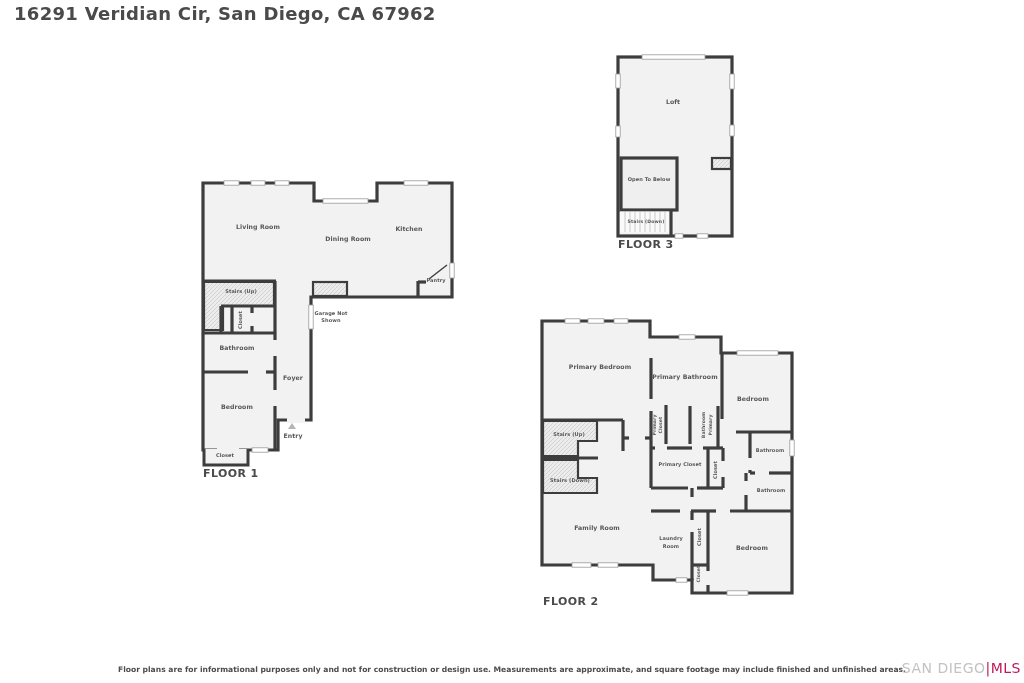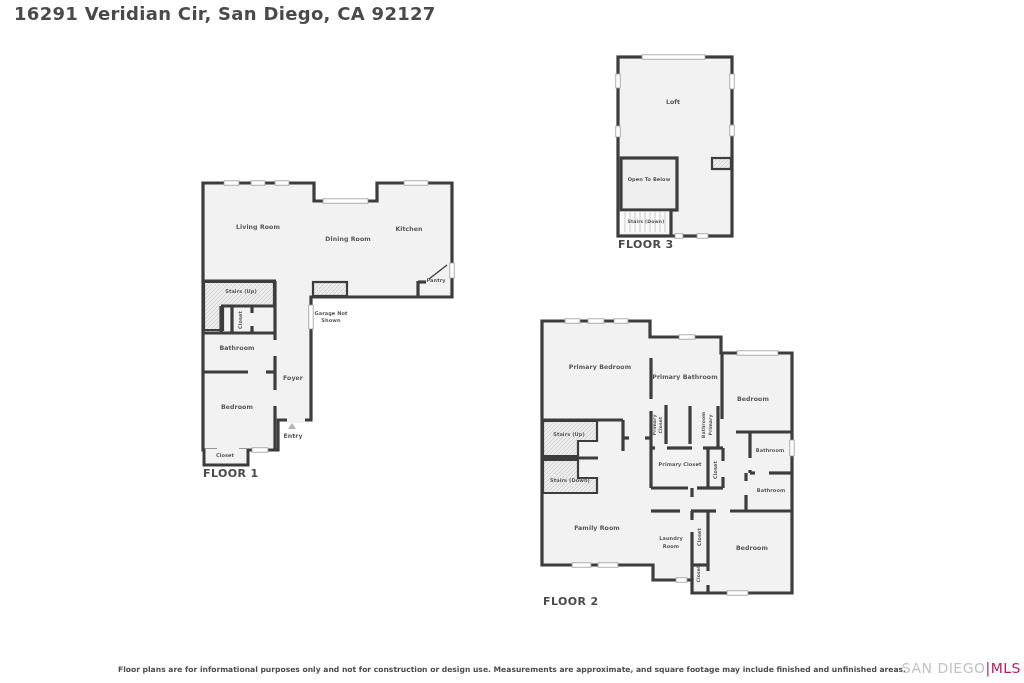--- a/index.html
+++ b/index.html
@@ -29,21 +29,21 @@
   .sm{font-size:5px;}
   .tn{font-size:4.6px;}
   .floor-title{font-family:"DejaVu Sans",sans-serif;font-size:11px;font-weight:700;
                fill:#4a4a4a;text-anchor:start;letter-spacing:0.4px;}
 </style>
 </head>
 <body>
 
 <div id="page">
 
-  <div id="title">16291 Veridian Cir, San Diego, CA 92127</div>
+  <div id="title">16291 Veridian Cir, San Diego, CA 67962</div>
 
   <svg id="plan3" class="plan" width="160" height="210" viewBox="600 45 160 210">
     <defs>
       <pattern id="hatch3" width="4" height="4" patternUnits="userSpaceOnUse">
         <rect width="4" height="4" fill="#ececec"></rect>
         <path d="M0,4 L4,0 M-1,1 L1,-1 M3,5 L5,3" stroke="#c9c9c9" stroke-width="0.7"></path>
       </pattern>
     </defs>
     <g>
       <rect class="fp" x="618" y="57" width="114" height="179"></rect>

